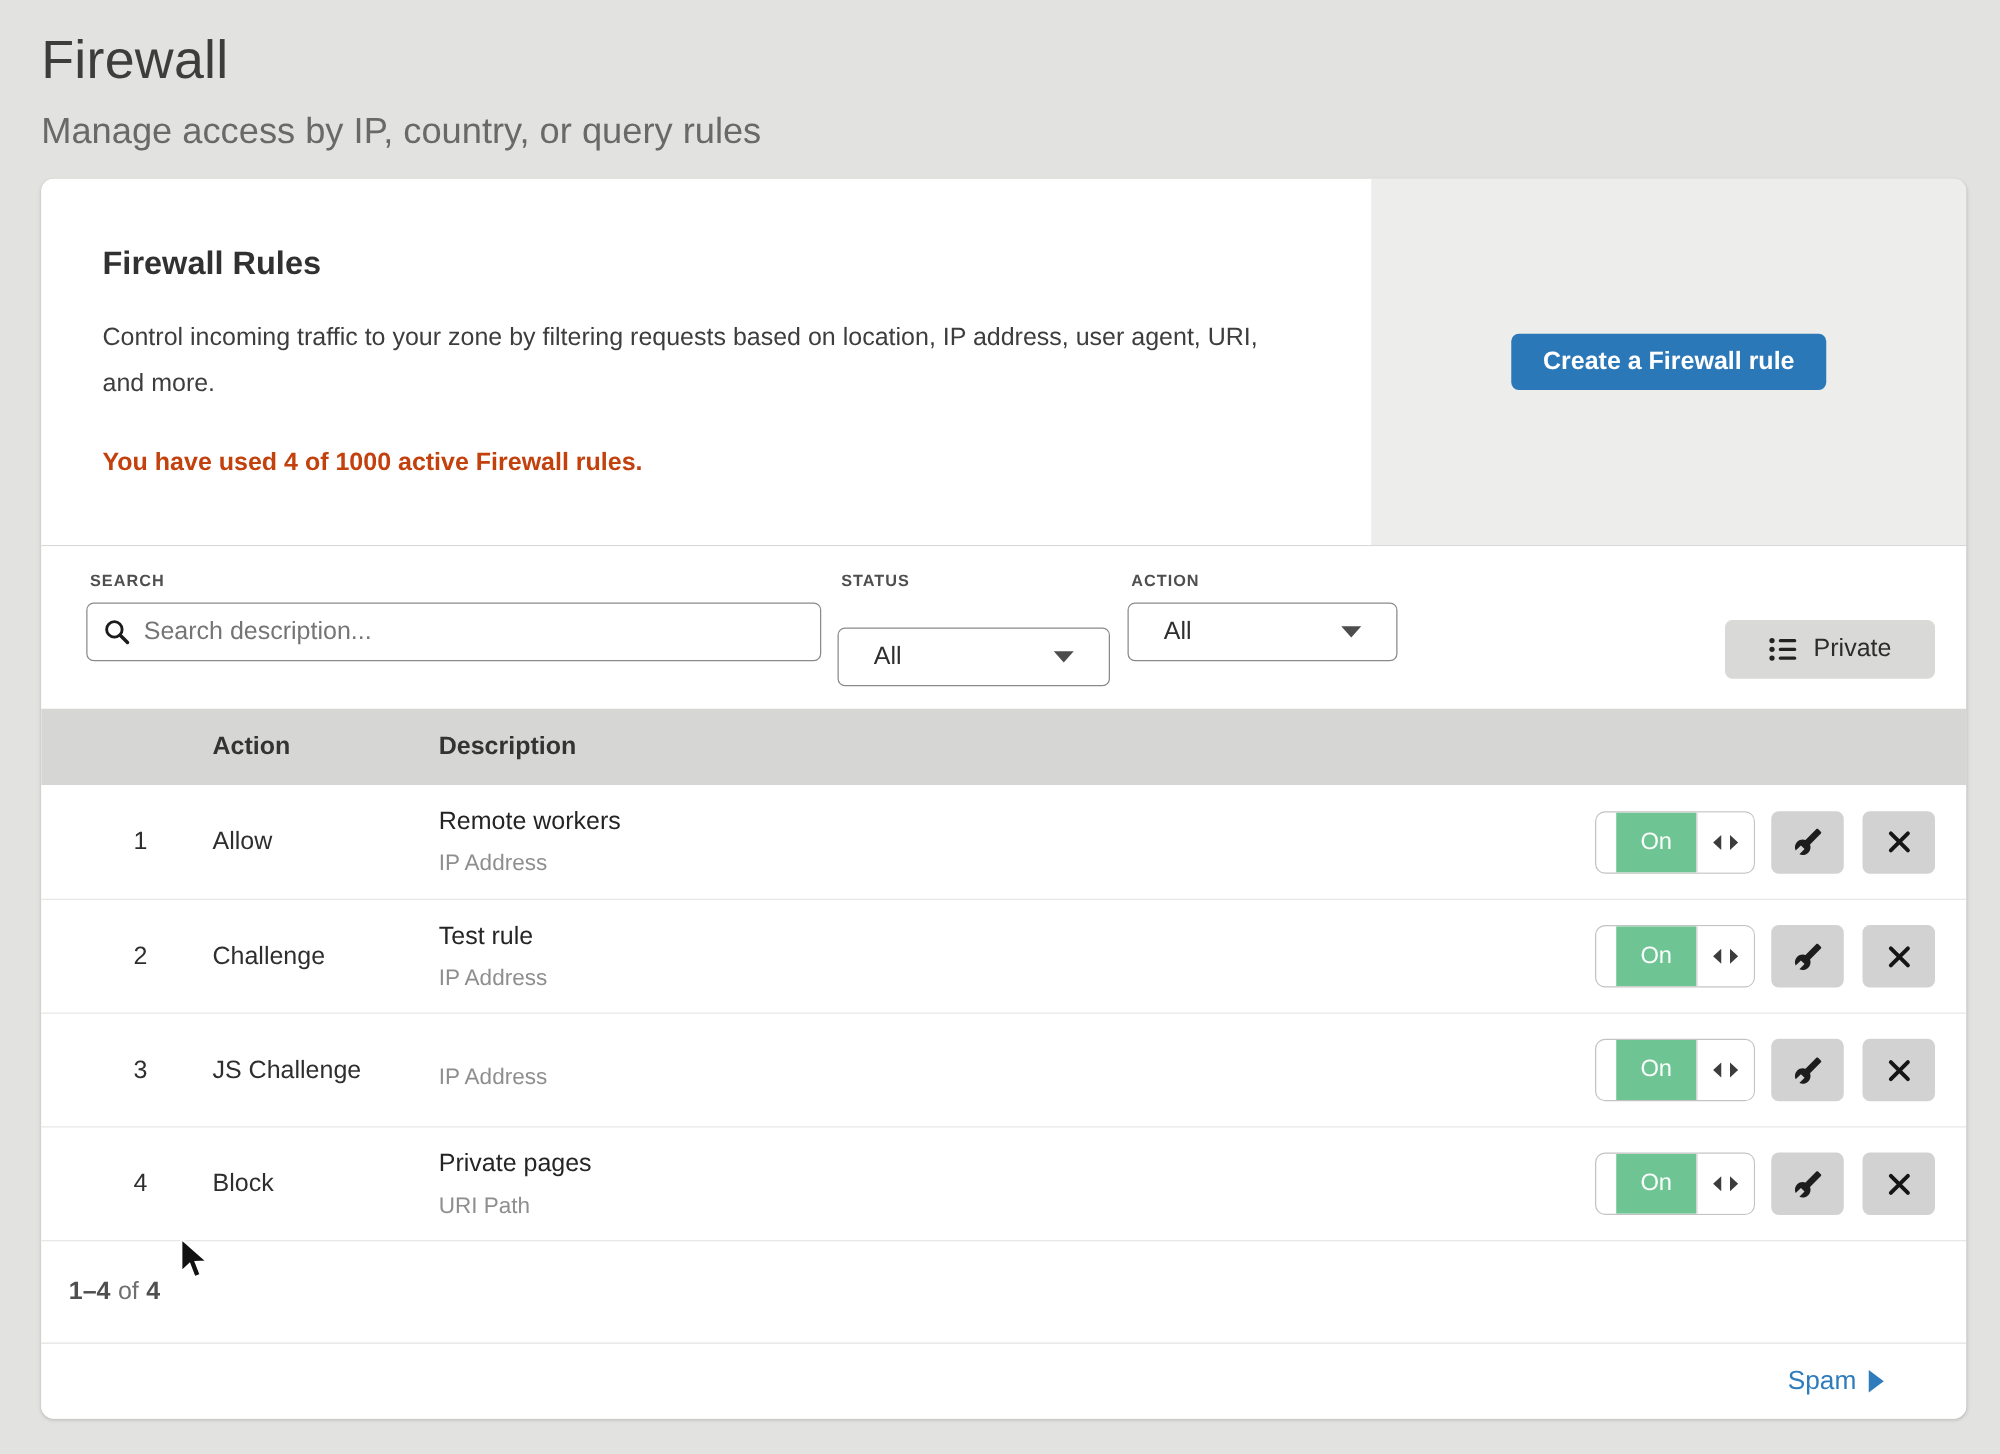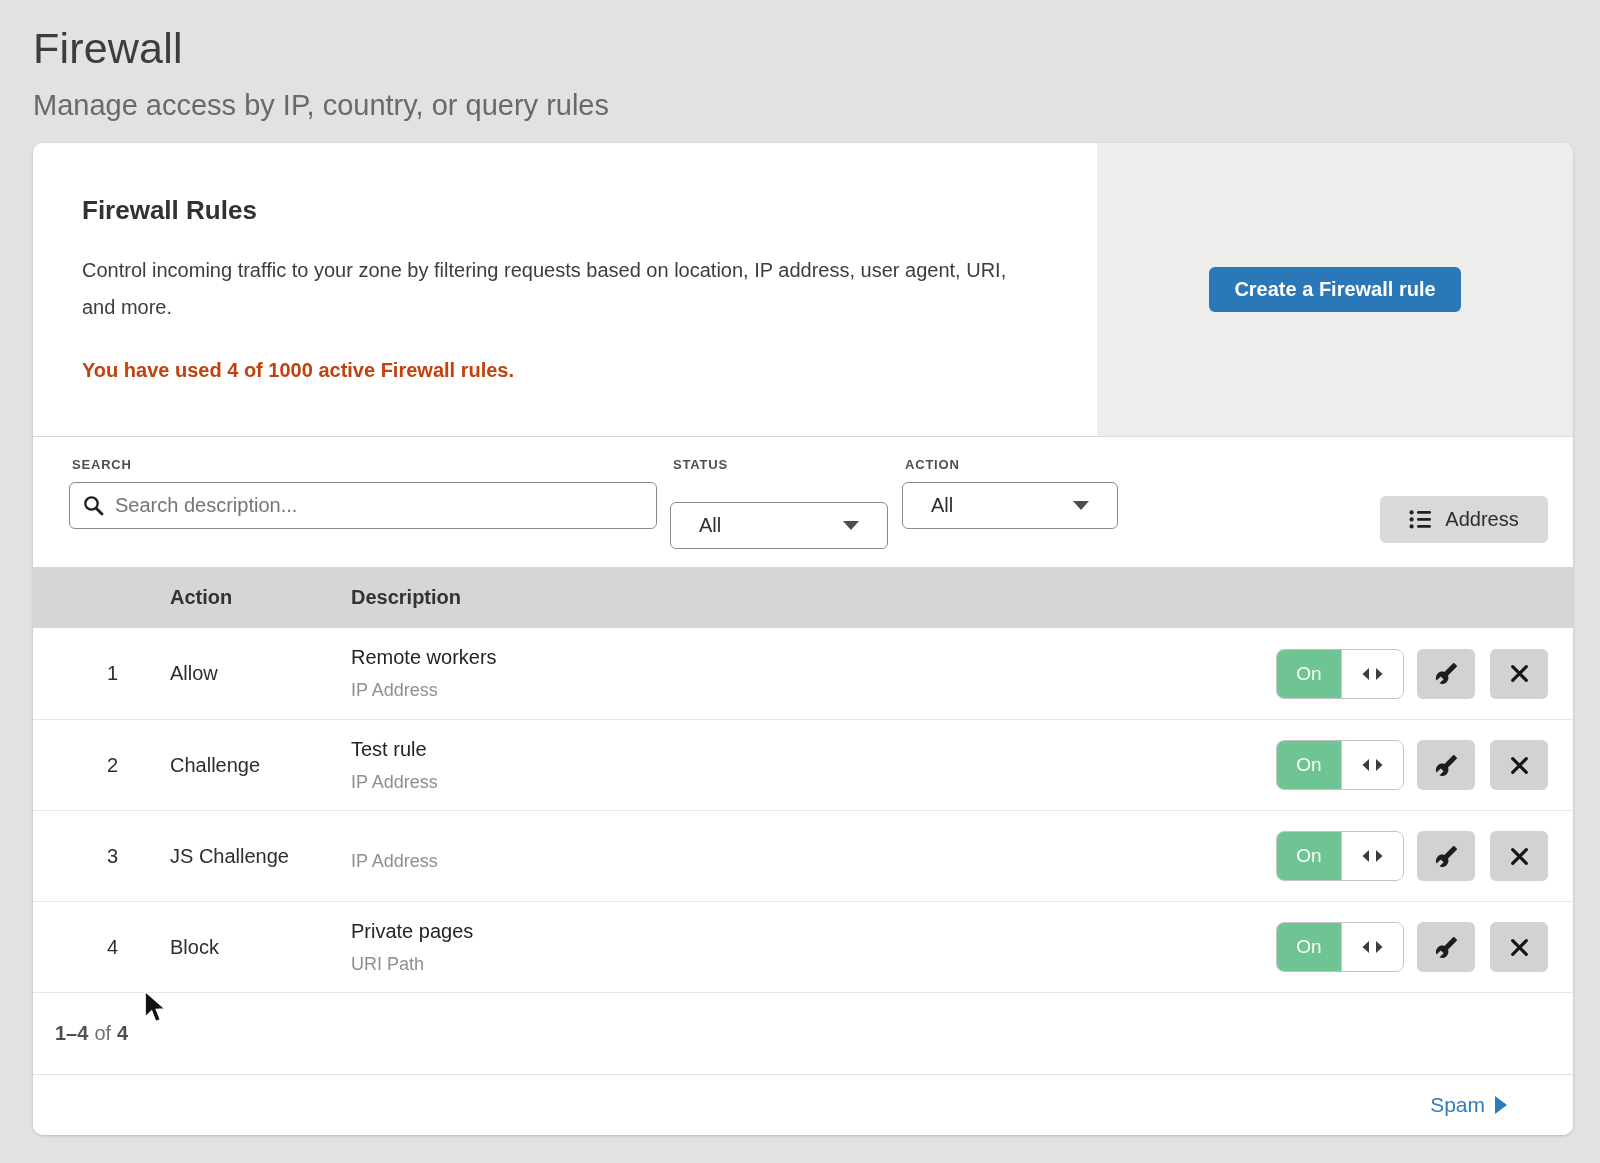--- a/index.html
+++ b/index.html
@@ -106,21 +106,21 @@
 
   .toggle {
     width: 128px; height: 50px;
     border-radius: 8px; overflow: hidden;
     display: flex; cursor: pointer;
     border: 1px solid #c3c3c2;
   }
   .toggle-on {
     width: 64px; background: #6ec493;
     display: flex; align-items: center; justify-content: center;
-    font-size: 19px; color: rgba(255,255,255,0.97);
+    font-size: 19px; color: rgba(255,255,255,0.97); margin-left: 16px;
   }
   .toggle-handle {
     flex: 1; background: #ffffff; border-left: 1px solid #cccccb;
     display: flex; align-items: center; justify-content: center;
   }
   .icon-btn {
     width: 58px; height: 50px;
     background: #d2d2d2; border: none; border-radius: 6px;
     display: flex; align-items: center; justify-content: center;
     cursor: pointer;
@@ -208,21 +208,21 @@
 
     <button class="ordering-btn">
       <svg width="23" height="21" viewBox="0 0 23 21">
         <circle cx="2.6" cy="3.4" r="2.1" fill="#222"></circle>
         <circle cx="2.6" cy="10.4" r="2.1" fill="#222"></circle>
         <circle cx="2.6" cy="17.4" r="2.1" fill="#222"></circle>
         <rect x="8" y="2.1" width="14" height="2.7" rx="1.3" fill="#222"></rect>
         <rect x="8" y="9.1" width="14" height="2.7" rx="1.3" fill="#222"></rect>
         <rect x="8" y="16.1" width="14" height="2.7" rx="1.3" fill="#222"></rect>
       </svg>
-      <span>Address</span>
+      <span>Private</span>
     </button>
   </div>
 
   <div class="table-header">
     <div class="col-num"></div>
     <div class="col-action">Action</div>
     <div class="col-desc">Description</div>
   </div>
 
   <div class="rule-row">

